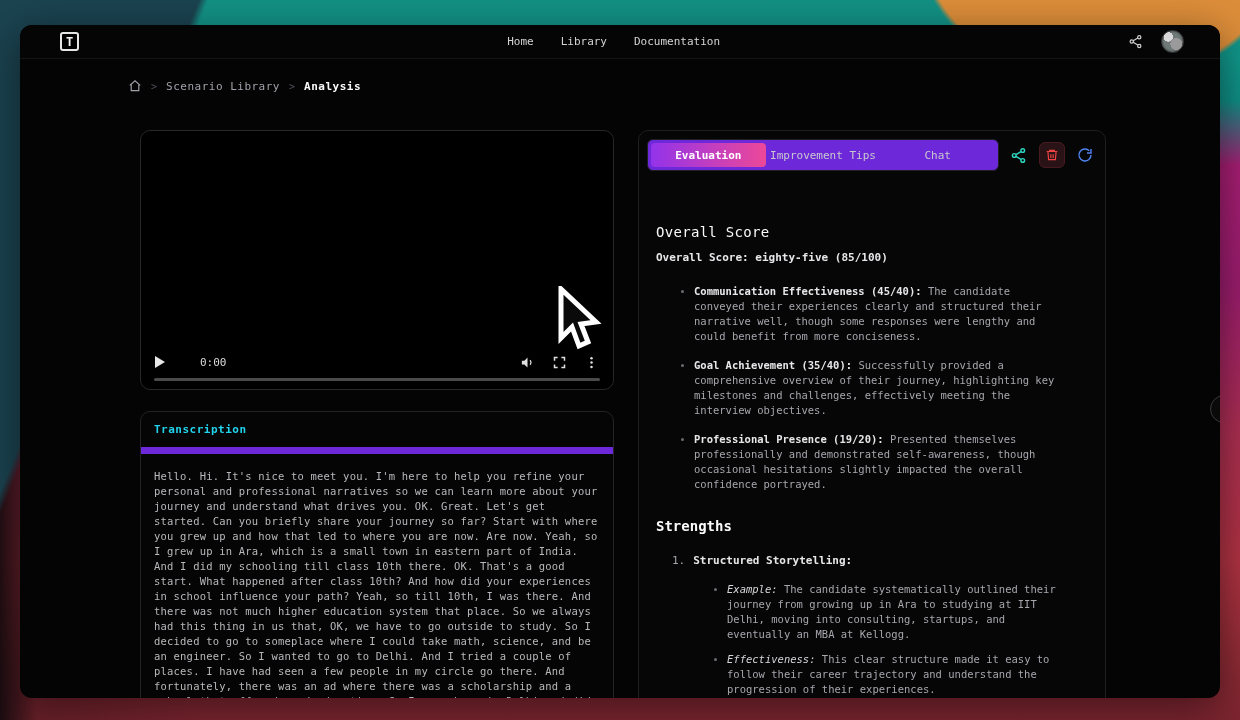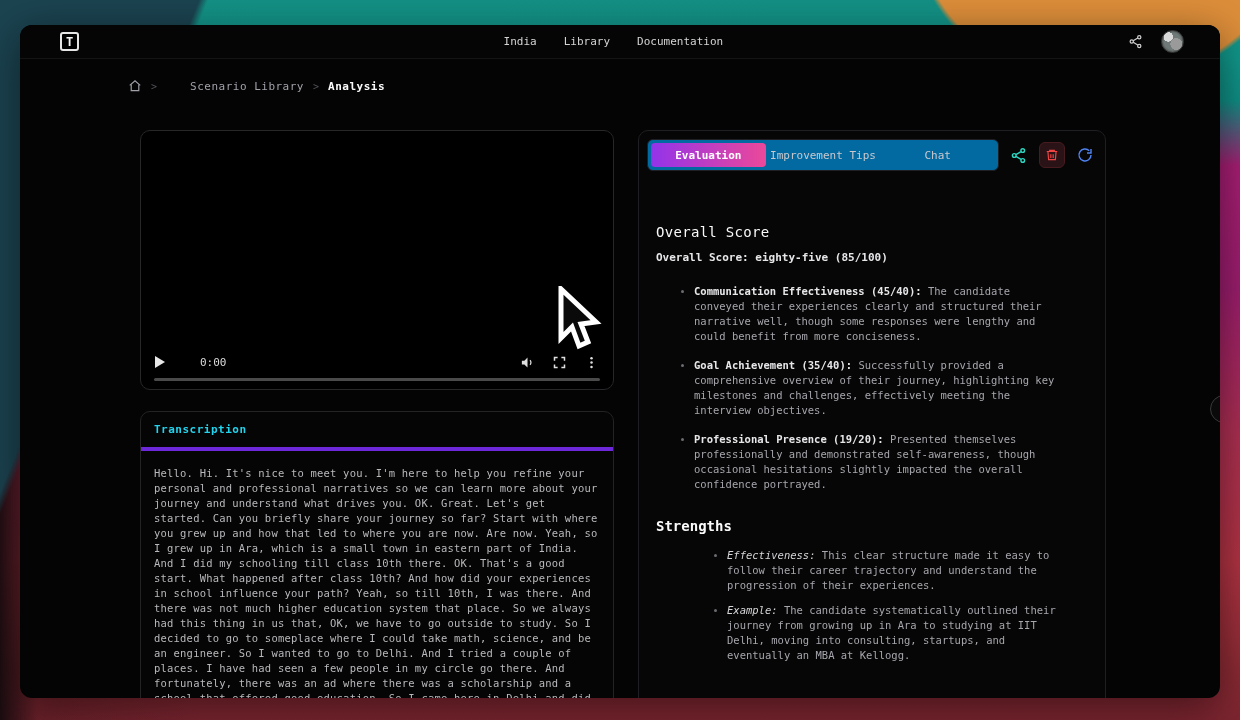--- a/index.html
+++ b/index.html
@@ -46,21 +46,21 @@
       radial-gradient(circle at 50% 50%, #6f7a78 0 55%, #2b2b2b 100%);
     border:1px solid #3a3a3a;
   }
 
   
   .breadcrumb{
     display:flex; align-items:center; gap:9px;
     margin:20px 0 0 108px; font-size:11px; color:#a1a1aa;
   }
   .crumb-sep{ color:#52525b; font-size:10px; }
-  .crumb-link{ color:#a1a1aa; letter-spacing:.5px; cursor:pointer;margin-left:24px; }
+  .crumb-link{ color:#a1a1aa; letter-spacing:.5px; cursor:pointer; }
   .crumb-current{ color:#fafafa; font-weight:bold; letter-spacing:.5px; }
   .home-ic{ width:14px; height:14px; color:#a1a1aa; cursor:pointer; }
 
   
   .content{
     display:grid; grid-template-columns:474px 468px; gap:24px;
     margin:37px 0 0 120px; align-items:start;
   }
   .left-col{ display:flex; flex-direction:column; gap:21px; }
 
@@ -82,36 +82,36 @@
     position:absolute; left:13px; right:13px; bottom:8px; height:3px;
     background:#4a4a4a; border-radius:2px; cursor:pointer;
   }
 
   
   .trans-card{
     height:400px; background:#050505; border:1px solid #232326; border-radius:10px;
     overflow:hidden;
   }
   .trans-head{
-    padding:11px 13px; border-bottom:4px solid #6d28d9;
+    padding:11px 13px; border-bottom:7px solid #6d28d9;
     font-size:11px; font-weight:bold; letter-spacing:.5px;
   }
   .trans-body{
     padding:15px 13px; font-size:10.5px; line-height:15px; color:#b9b9bd;
     letter-spacing:.2px;
   }
 
   
   .panel{
     height:700px; background:#060606; border:1px solid #1f1f23; border-radius:10px;
     overflow:hidden; display:flex; flex-direction:column;
   }
   .panel-head{ display:flex; align-items:center; gap:10px; padding:8px 8px; }
   .tabs{
-    display:flex; width:352px; background:#0369a1; border-radius:6px; padding:3px;
+    display:flex; width:352px; background:#6d28d9; border-radius:6px; padding:3px;
     border:1px solid #202024;
   }
   .tab{
     flex:1; height:24px; display:flex; align-items:center; justify-content:center;
     font-size:11px; color:#c9c9ce; border-radius:4px; cursor:pointer; white-space:nowrap;
   }
   .tab.active{ color:#fff; font-weight:bold; }
   .head-icons{ margin-left:auto; display:flex; align-items:center; gap:12px; padding-right:4px; }
   .ic-share{ width:17px; height:17px; cursor:pointer; }
   .ic-trash-btn{
@@ -164,21 +164,21 @@
 </head>
 <body>
 
 <div class="window">
 
   <div class="navbar">
     <div class="logo">
       <span>T</span>
     </div>
     <div class="nav-links">
-      <span class="nav-link">India</span>
+      <span class="nav-link">Home</span>
       <span class="nav-link">Library</span>
       <span class="nav-link">Documentation</span>
     </div>
     <div class="nav-right">
       <svg class="nav-share" viewBox="0 0 24 24" fill="none" stroke="currentColor" stroke-width="2">
         <circle cx="18" cy="5" r="2.6"></circle>
           <circle cx="6" cy="12" r="2.6"></circle>
           <circle cx="18" cy="19" r="2.6"></circle>
         <path d="M8.4 10.7l7.2-4.2M8.4 13.3l7.2 4.2"></path>
       </svg>
@@ -270,29 +270,32 @@
             <span>Successfully provided a comprehensive overview of their journey, highlighting key milestones and challenges, effectively meeting the interview objectives.</span>
           </div>
           <div class="bullet">
             <b>Professional Presence (19/20):</b>
             <span>Presented themselves professionally and demonstrated self-awareness, though occasional hesitations slightly impacted the overall confidence portrayed.</span>
           </div>
         </div>
 
         <div class="h-strengths">Strengths</div>
 
+        <div class="num-item">
+          <span class="num">1.</span><span class="ttl">Structured Storytelling:</span>
+        </div>
 
         <div class="sublist">
+          <div class="sub-bullet">
+            <i>Example:</i>
+            <span>The candidate systematically outlined their journey from growing up in Ara to studying at IIT Delhi, moving into consulting, startups, and eventually an MBA at Kellogg.</span>
+          </div>
           <div class="sub-bullet">
             <i>Effectiveness:</i>
             <span>This clear structure made it easy to follow their career trajectory and understand the progression of their experiences.</span>
-          </div>
-          <div class="sub-bullet">
-            <i>Example:</i>
-            <span>The candidate systematically outlined their journey from growing up in Ara to studying at IIT Delhi, moving into consulting, startups, and eventually an MBA at Kellogg.</span>
           </div>
 
         </div>
       </div>
     </div>
   </div>
 
   <div class="edge-btn">
     <svg class="edge-ic" viewBox="0 0 24 24" fill="none" stroke="currentColor" stroke-width="2.4">
       <path d="M4 7h11M4 12h13M4 17h9"></path>

